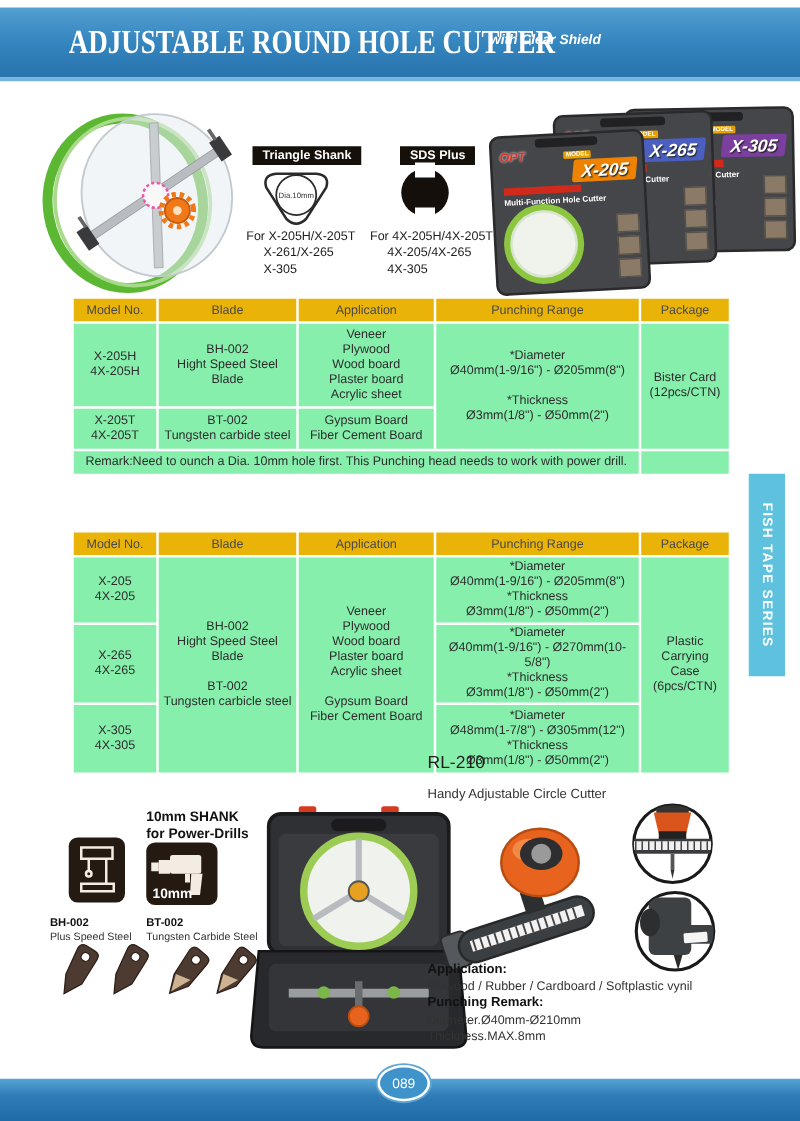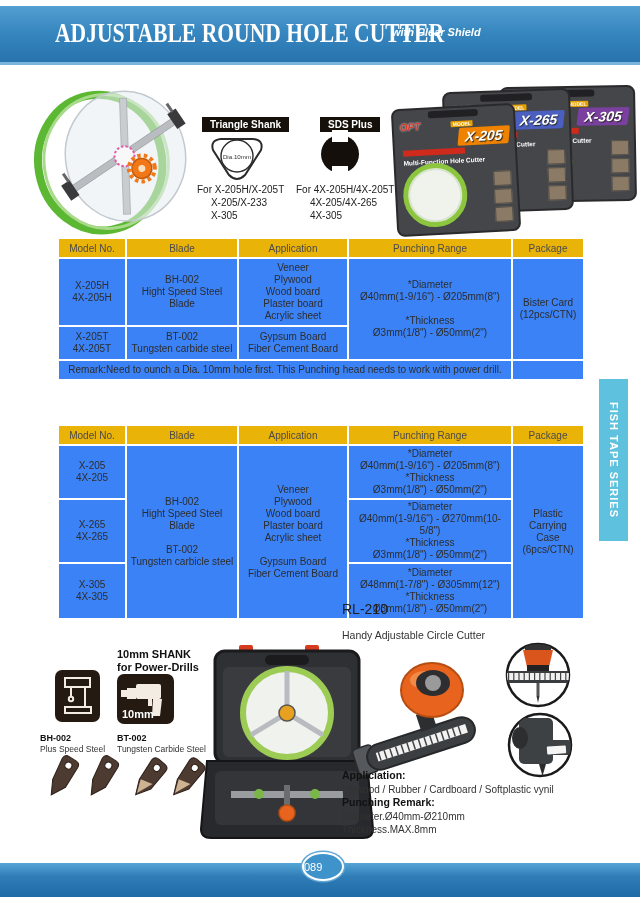--- a/index.html
+++ b/index.html
@@ -32,21 +32,21 @@
   .pkg-strip{position:absolute;top:40px;left:8px;width:52%;height:6px;background:#cf2a1c;}
   .pkg-tagline{position:absolute;top:49px;left:8px;right:5px;color:#fff;
           font-size:6.5px;font-weight:bold;line-height:8px;}
   .pkg-ring{position:absolute;bottom:6px;left:6px;width:54px;height:54px;border-radius:50%;
           background:#f0f2ec;border:5px solid #8cc63f;box-shadow:inset 0 0 0 2px #d9e4d0;}
   .pkg-photos{position:absolute;bottom:8px;right:5px;display:flex;flex-direction:column;gap:3px;}
   .pkg-photo{width:16px;height:13px;background:#8a7a66;border:1px solid #55504a;}
   
   table.spec{position:absolute;border-collapse:separate;border-spacing:2px;table-layout:fixed;}
   table.spec th{background:#eab308;color:#4a4a4a;font-size:10px;font-weight:normal;height:16px;}
-  table.spec td{background:#3b82f6;color:#2d2d2d;font-size:10px;line-height:12px;
+  table.spec td{background:#86efac;color:#2d2d2d;font-size:10px;line-height:12px;
           text-align:center;vertical-align:middle;white-space:pre-line;padding:1px 2px;}
   td.remark{color:#f0a032;text-align:left;padding-left:8px;font-size:9.5px;white-space:nowrap;}
   
   .side-tab{position:absolute;left:599px;top:379px;width:29px;height:162px;background:#5ec1dd;
           color:#fff;font-size:11px;font-weight:bold;letter-spacing:1px;
           writing-mode:vertical-rl;display:flex;align-items:center;justify-content:center;}
   
   .rl-code{position:absolute;left:342px;top:601px;font-size:14px;font-weight:normal;color:#1e1e1e;}
   .rl-desc{position:absolute;left:342px;top:629px;font-size:10.5px;color:#333;}
   .shank-note{position:absolute;left:117px;top:648px;font-size:11px;font-weight:bold;
@@ -55,21 +55,21 @@
   .acc-code{position:absolute;font-size:9px;font-weight:bold;color:#111;}
   .acc-name{position:absolute;font-size:8.5px;color:#333;}
   .rl-textblock{position:absolute;left:342px;top:769px;font-size:10px;line-height:13.5px;color:#333;}
   .rl-textblock .bold{font-weight:bold;color:#111;font-size:10.5px;}
   .rl-textblock .pre{white-space:pre-line;}
   
   .footer{position:absolute;left:0;bottom:0;width:640px;height:34px;
           background:linear-gradient(180deg,#55a5d6 0%,#2f7cb7 40%,#1f6ba7 100%);}
   .page-num{position:absolute;left:302px;top:852px;width:38px;height:25px;border-radius:50%;
           background:#3f93cb;border:2px solid #fff;box-shadow:0 0 0 1.5px #5fa6d4;
-          color:#fff;font-size:11px;display:flex;align-items:center;justify-content:flex-start;}
+          color:#fff;font-size:11px;display:flex;align-items:center;justify-content:center;}
   svg{position:absolute;overflow:visible;}
 </style>
 </head>
 <body>
 
 <div id="page">
 
   <div class="banner">
     <div class="banner-title">ADJUSTABLE ROUND HOLE CUTTER</div>
     <div class="banner-sub">with Clear Shield</div>
@@ -97,21 +97,21 @@
     </g>
   </svg>
 
   <div class="shank-label" style="left:202px;top:117px;">Triangle Shank</div>
   <svg style="left:206px;top:133px;" width="62" height="50" viewBox="0 0 62 50">
     <path d="M7,17 Q4,7 15,6 L47,6 Q58,7 55,17 L39,42 Q31,50 23,42 Z" fill="none" stroke="#2b2b2b" stroke-width="2"></path>
     <circle cx="31" cy="23" r="16" fill="#fff" stroke="#2b2b2b" stroke-width="1.4"></circle>
     <text x="31" y="25.5" text-anchor="middle" font-size="6.2" fill="#333">Dia.10mm</text>
   </svg>
   <div class="shank-models" style="left:197px;top:183px;">For X-205H/X-205T
-     X-205/X-233
+     X-261/X-265
      X-305</div>
 
   <div class="shank-label" style="left:320px;top:117px;">SDS Plus</div>
   <svg style="left:320px;top:132px;" width="40" height="44" viewBox="0 0 40 44">
     <circle cx="20" cy="22" r="19" fill="#140f0a"></circle>
     <rect x="12" y="-2" width="16" height="12" fill="#fff"></rect>
     <rect x="12" y="34" width="16" height="12" fill="#fff"></rect>
   </svg>
   <div class="shank-models" style="left:296px;top:183px;">For 4X-205H/4X-205T
      4X-205/4X-265

